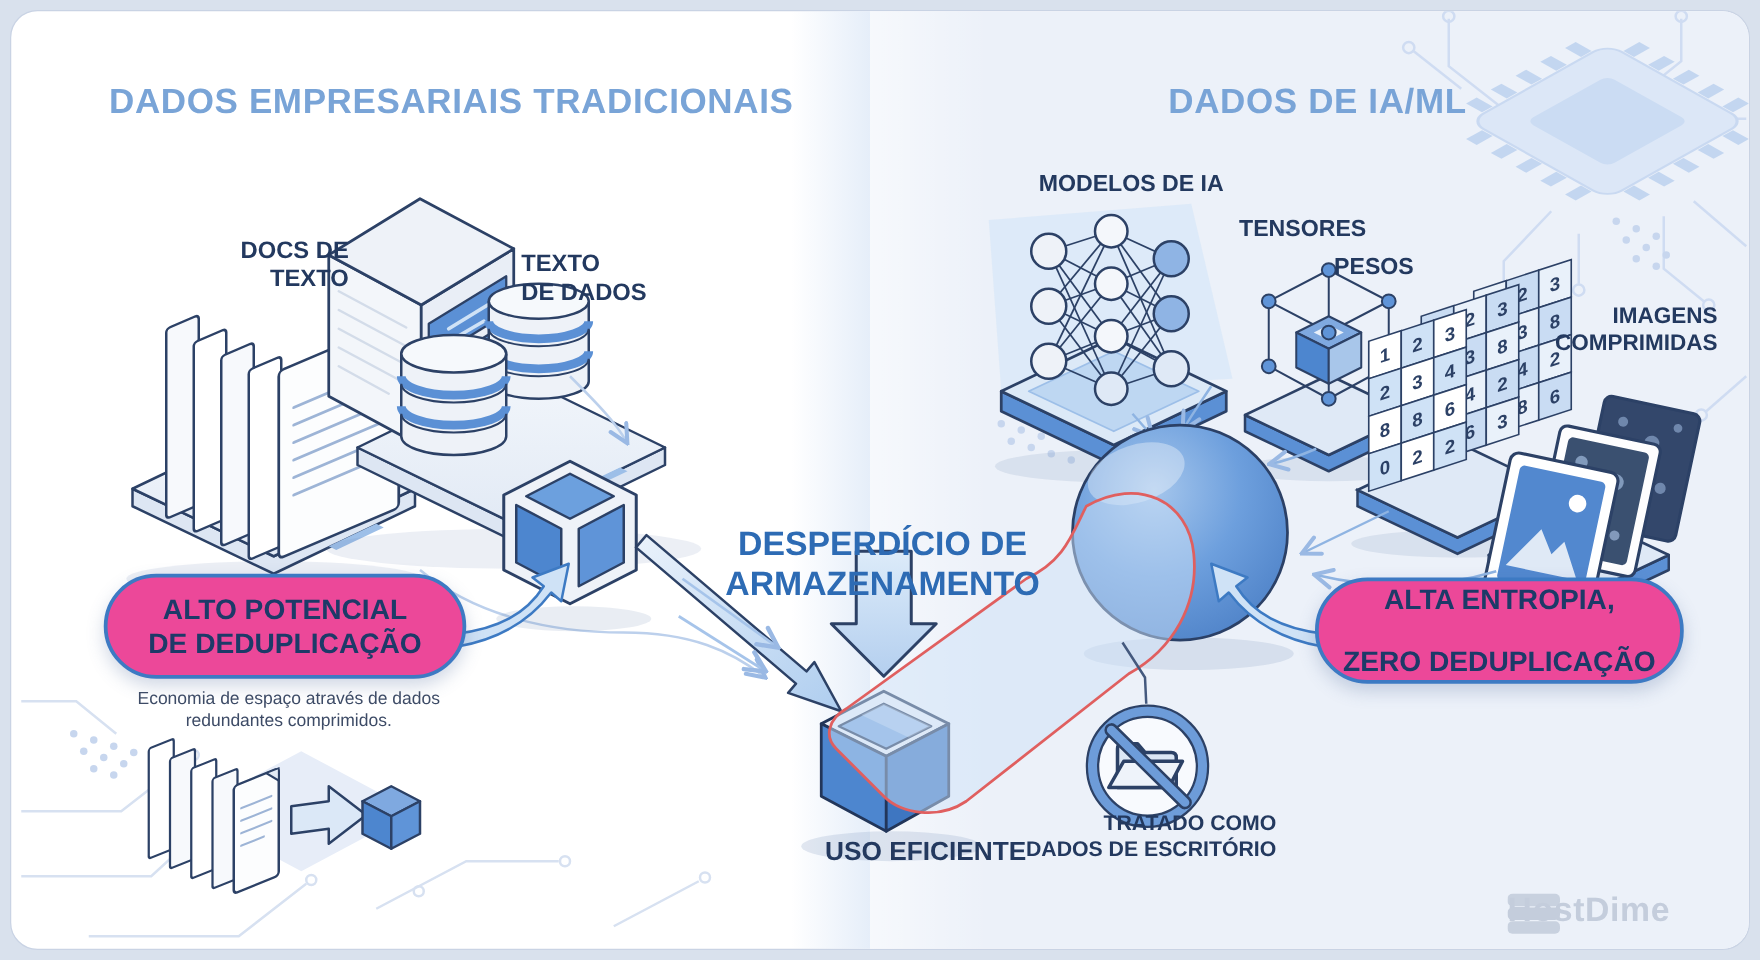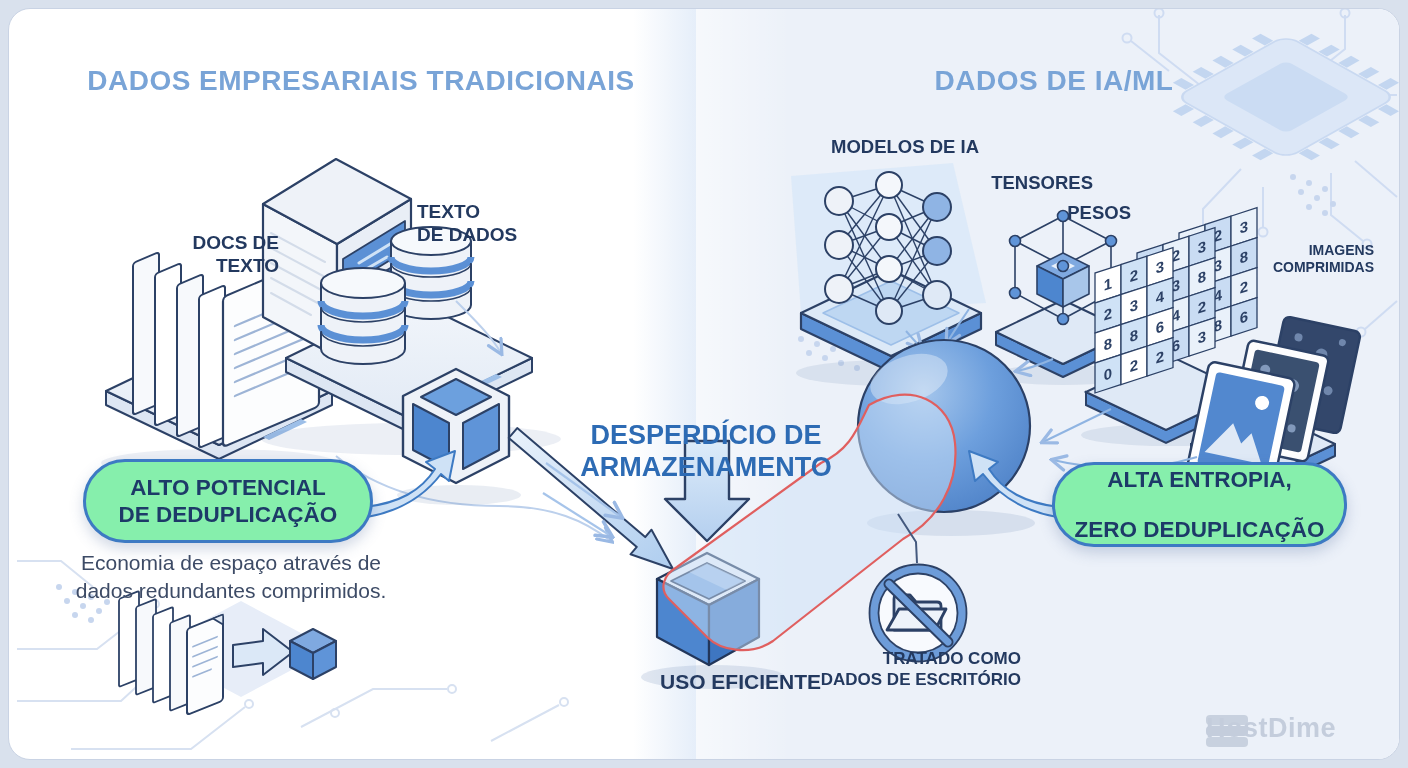--- a/index.html
+++ b/index.html
@@ -17,26 +17,26 @@
   .right-bg{position:absolute;left:695px;top:0;width:713px;height:768px;background:#ecf1f9;}
   .div-fade{position:absolute;left:632px;top:0;width:63px;height:768px;
     background:linear-gradient(to right,rgba(228,237,249,0),rgba(228,237,249,0.95));}
   .div-wash{position:absolute;left:695px;top:0;width:95px;height:768px;
     background:linear-gradient(to right,rgba(255,255,255,0.55),rgba(255,255,255,0));}
   svg{position:absolute;left:0;top:0;}
   .lbl{position:absolute;color:#23395f;font-weight:bold;line-height:1.22;text-align:right;}
   .h1{position:absolute;color:#79a4d7;font-weight:bold;font-size:28px;letter-spacing:.5px;text-align:center;white-space:nowrap;}
   .waste{position:absolute;color:#2d6bb4;font-weight:bold;font-size:27px;line-height:1.18;text-align:center;}
   .bubble{
-    position:absolute;background:#86efac;border:3px solid #3d7ac3;border-radius:42px;
+    position:absolute;background:#ec4899;border:3px solid #3d7ac3;border-radius:42px;
     box-shadow:0 6px 14px rgba(70,100,150,.25);
     display:flex;flex-direction:column;align-items:center;justify-content:center;
     color:#1d3a68;font-weight:bold;font-size:22.5px;line-height:1.22;text-align:center;
   }
-  .sub{position:absolute;color:#3d4b66;font-size:21px;line-height:1.32;text-align:center;}
+  .sub{position:absolute;color:#3d4b66;font-size:14px;line-height:1.32;text-align:center;}
   .logo{position:absolute;display:flex;align-items:center;gap:9px;color:#c4cddc;font-weight:bold;font-size:27px;letter-spacing:.5px;}
   .blk span{display:block;}
 </style>
 </head>
 <body>
 
 <div class="card">
 <div class="stage">
 
   <div class="right-bg"></div>
@@ -521,33 +521,33 @@
         <path d="M312,628 L335,640 L312,652 L289,640 Z" fill="#7fa9e0" stroke="#2c4166" stroke-width="2"></path>
         <path d="M289,640 L312,652 L312,678 L289,666 Z" fill="#4d86cf" stroke="#2c4166" stroke-width="2"></path>
         <path d="M312,652 L335,640 L335,666 L312,678 Z" fill="#5f94d8" stroke="#2c4166" stroke-width="2"></path>
       </g>
     </g>
   </svg>
 
   <div class="h1" style="left:60px;top:64px;width:600px;">DADOS EMPRESARIAIS TRADICIONAIS</div>
   <div class="h1" style="left:873px;top:64px;width:360px;">DADOS DE IA/ML</div>
 
-  <div class="lbl blk" style="left:108px;top:188px;width:170px;font-size:19px;margin-top:42px;">
+  <div class="lbl blk" style="left:108px;top:188px;width:170px;font-size:19px;">
     <span>DOCS DE</span>
         <span>TEXTO</span>
   </div>
   <div class="lbl blk" style="left:416px;top:199px;width:160px;font-size:19px;text-align:left;">
     <span>TEXTO</span>
         <span>DE DADOS</span>
   </div>
 
   <div class="lbl" style="left:798px;top:135px;width:180px;font-size:18.5px;">MODELOS DE IA</div>
   <div class="lbl" style="left:962px;top:171px;width:130px;font-size:18.5px;">TENSORES</div>
   <div class="lbl" style="left:1015px;top:201px;width:115px;font-size:18.5px;">PESOS</div>
-  <div class="lbl blk" style="left:1208px;top:241px;width:165px;font-size:14px;">
+  <div class="lbl blk" style="left:1208px;top:241px;width:165px;font-size:18px;">
     <span>IMAGENS</span>
         <span>COMPRIMIDAS</span>
   </div>
 
   <div class="waste blk" style="left:545px;top:374px;width:320px;margin-top:45px;">
     <span>DESPERDÍCIO DE</span>
         <span>ARMAZENAMENTO</span>
   </div>
 
   <div class="bubble blk" style="left:82px;top:458px;width:284px;height:78px;">

